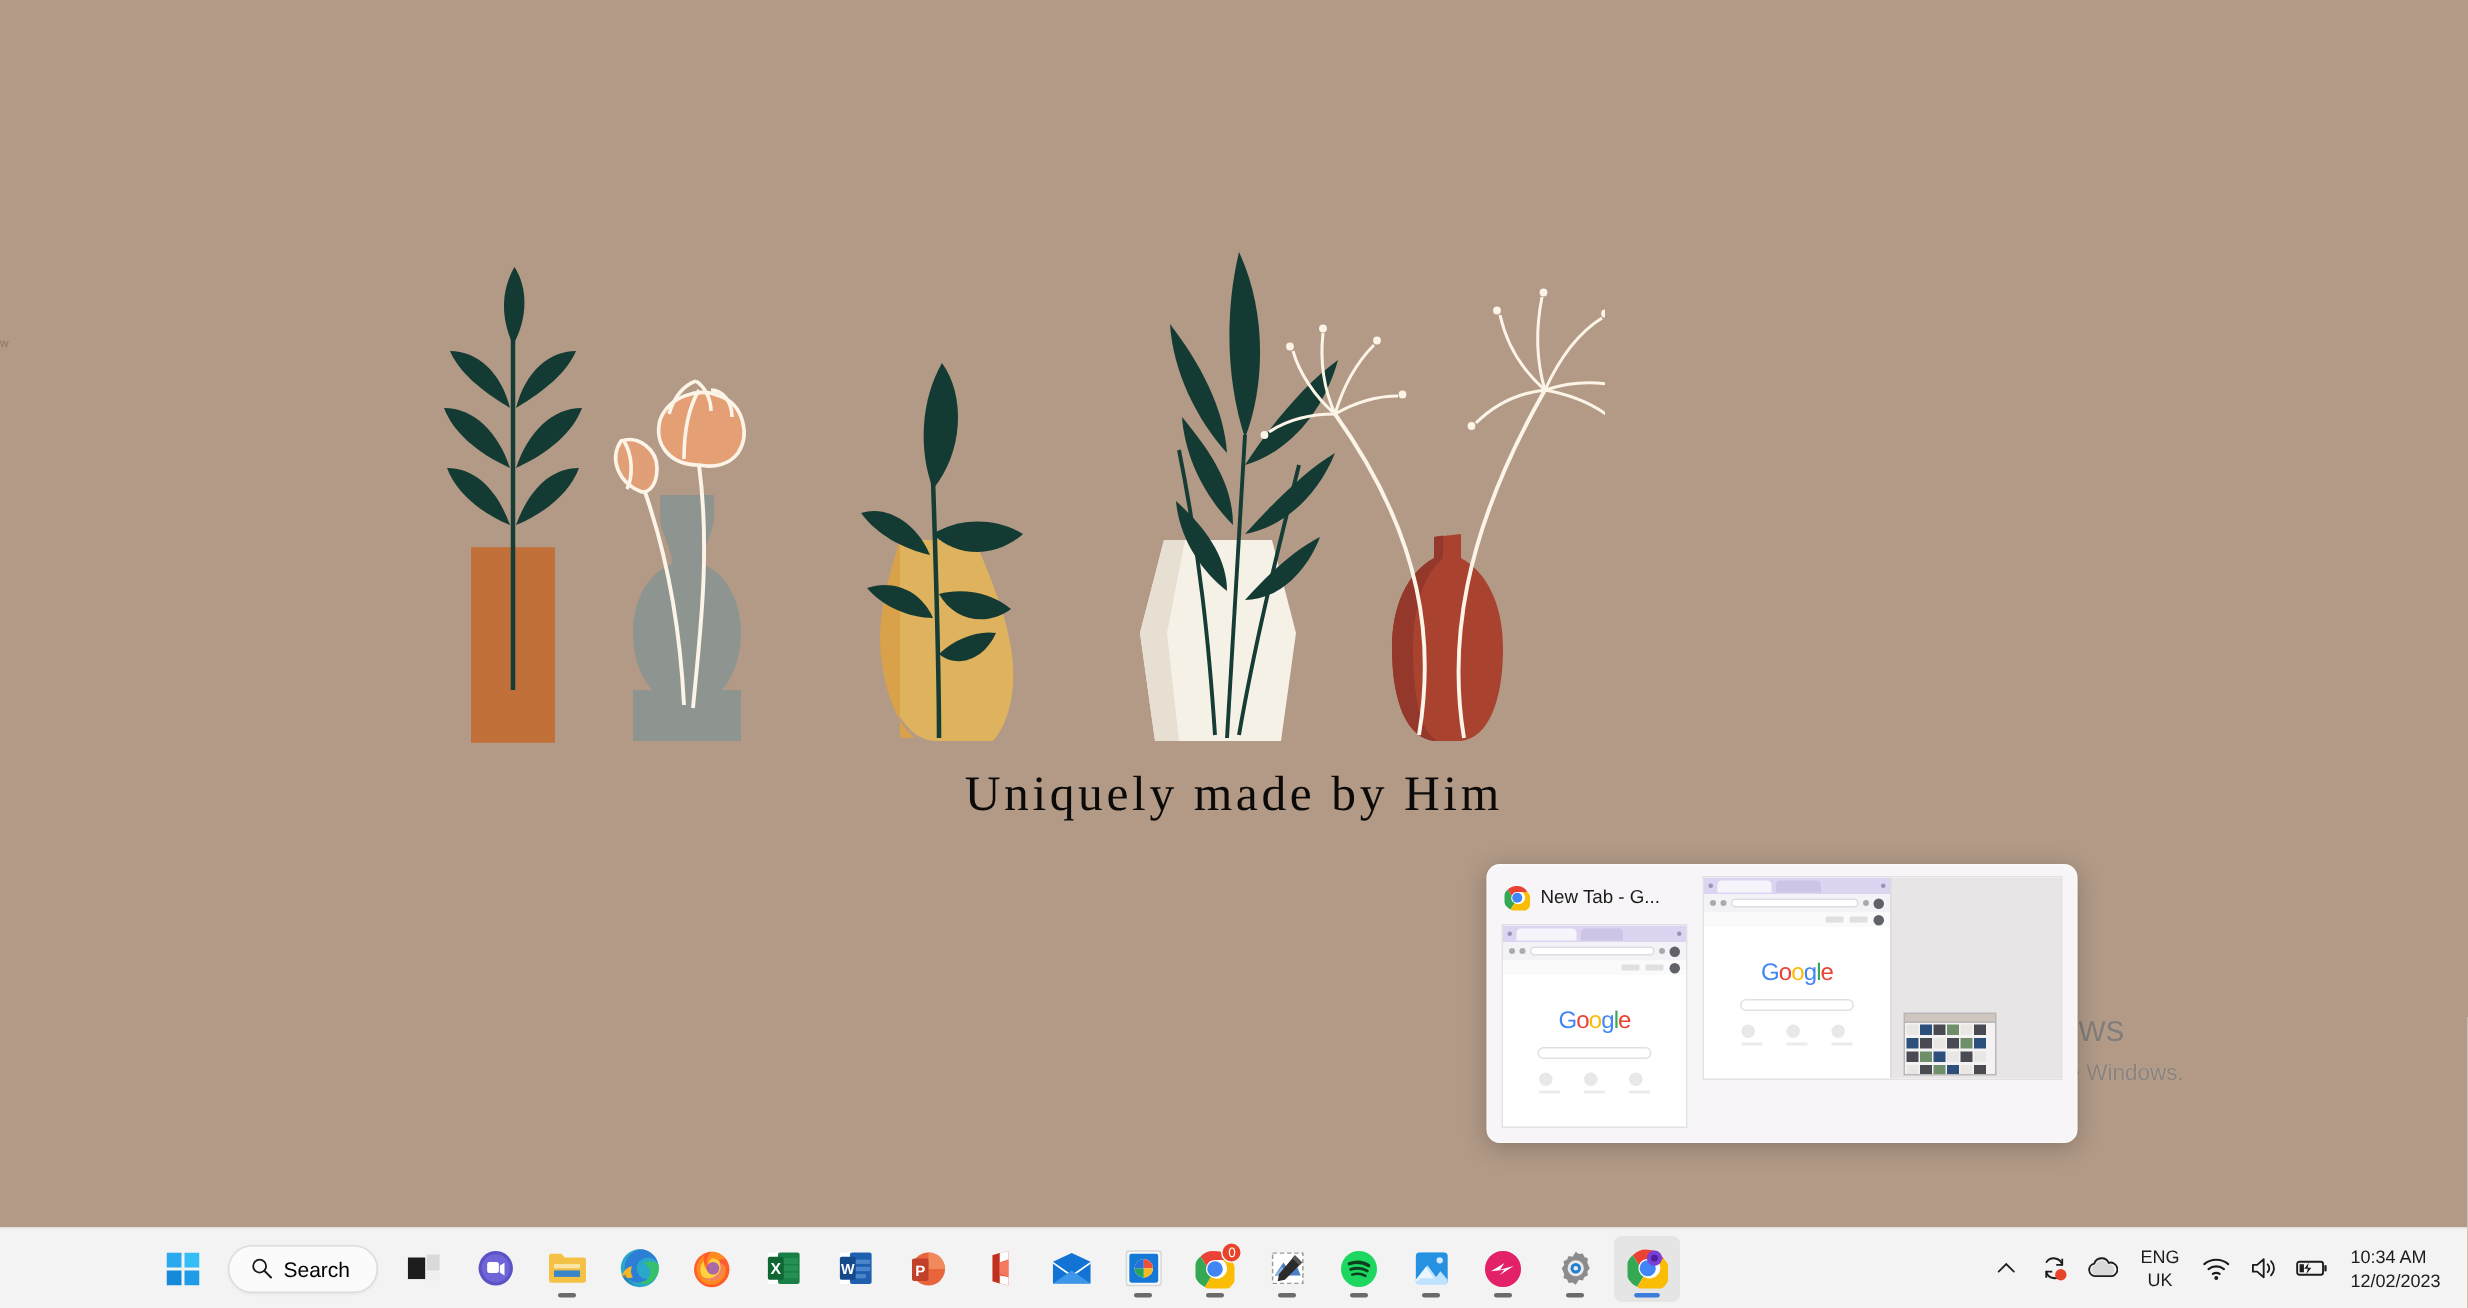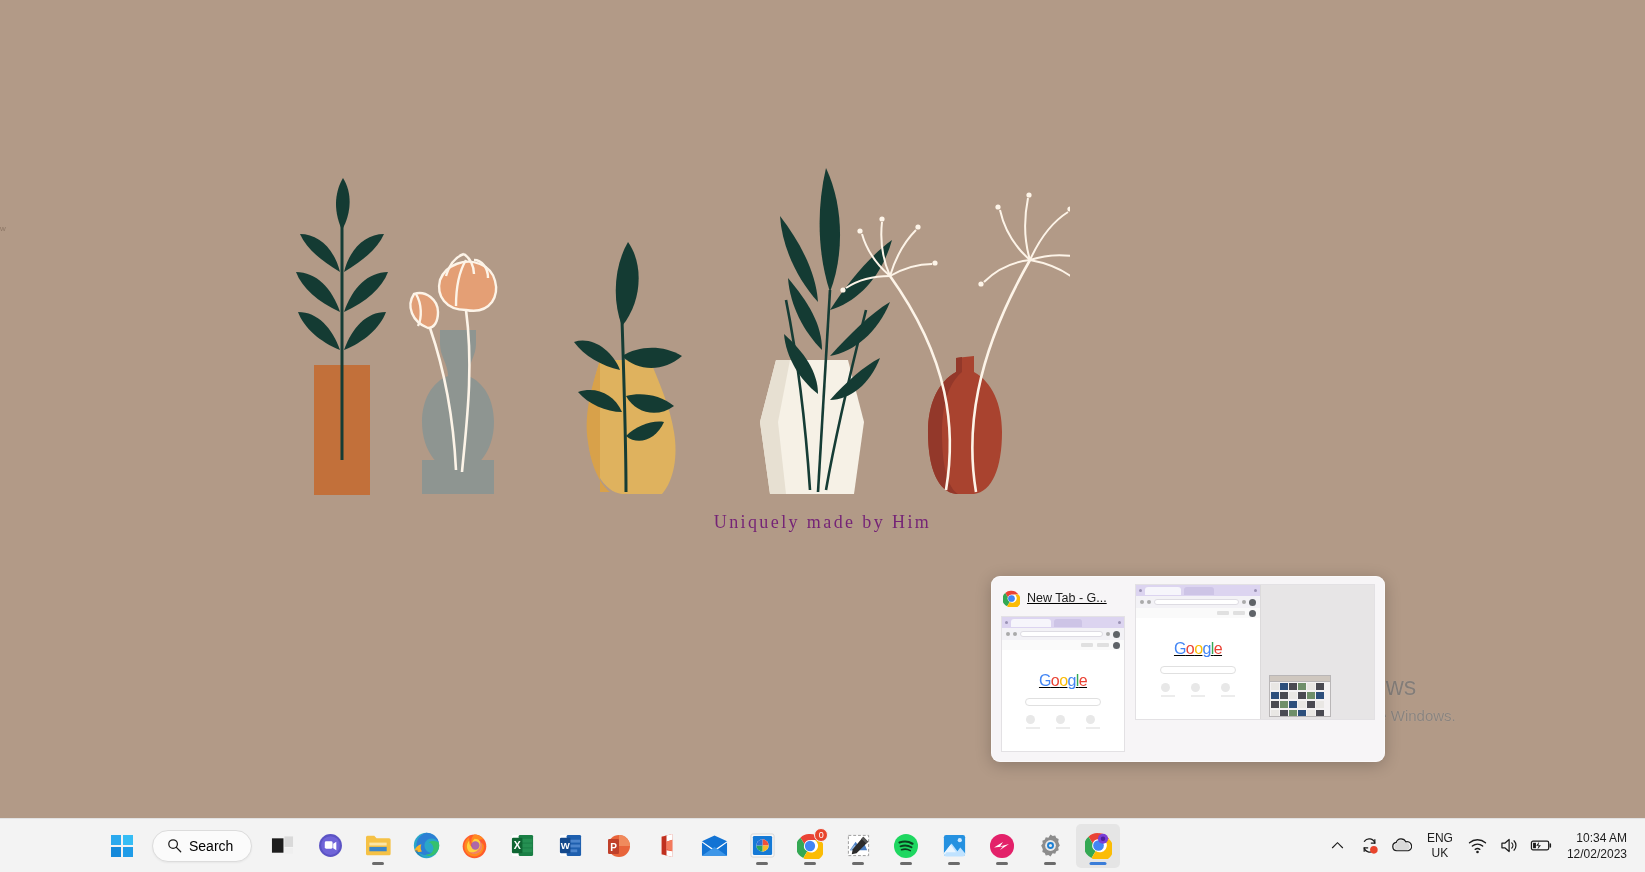--- a/index.html
+++ b/index.html
@@ -23,23 +23,23 @@
   #wall-art {
     position: absolute;
     left: 270px; top: 160px;
     width: 800px; height: 350px;
   }
   #wall-caption {
     position: absolute;
     left: 0; right: 0; top: 512px;
     text-align: center;
     font-family: "Liberation Serif", serif;
-    font-size: 18px;
+    font-size: 33px;
     letter-spacing: 2.4px;
-    color: #701a75;
+    color: #000000;
     opacity: .93;
   }
   #stray-text {
     position: absolute;
     left: 0px; top: 224px;
     font-size: 8px;
     color: #8d7766;
     letter-spacing: .5px;
   }
 
@@ -49,21 +49,20 @@
     left: 991px; top: 576px;
     width: 394px; height: 186px;
     background: #f7f5f7;
     border-radius: 9px;
     box-shadow: 0 3px 16px rgba(0,0,0,.22), 0 0 0 1px rgba(255,255,255,.5) inset;
   }
   .preview-item {
     position: absolute;
     top: 6px;
     height: 174px;
-    text-decoration: underline;
   }
   .pi-1 { left: 6px;   width: 132px; }
   .pi-2 { left: 140px; width: 248px; }
   .pv-head {
     display: flex; align-items: center;
     gap: 7px;
     height: 32px;
     padding: 0 6px;
   }
   .pv-title {
@@ -213,21 +212,21 @@
     height: 40px; min-width: 30px;
     border-radius: 4px;
     position: relative;
   }
   #lang {
     display:flex;flex-direction:column;align-items:center;justify-content:center;
     font-size: 12px; color:#1c1c1c; line-height: 15px;
     padding: 0 8px; height: 40px; border-radius: 4px;
   }
   #clock {
-    display:flex;flex-direction:column;align-items:flex-end;justify-content:center;
+    display:flex;flex-direction:column;align-items:flex-start;justify-content:center;
     font-size: 12px; color:#1c1c1c; line-height: 16px;
     padding: 0 10px 0 8px; height: 40px; border-radius:4px;
     text-align:right;
   }
   .badge {
     position: absolute;
     top: 4px; right: 4px;
     width: 14px; height: 14px; border-radius: 50%;
     background: #e8442c;
     color: #fff; font-size: 9px;

